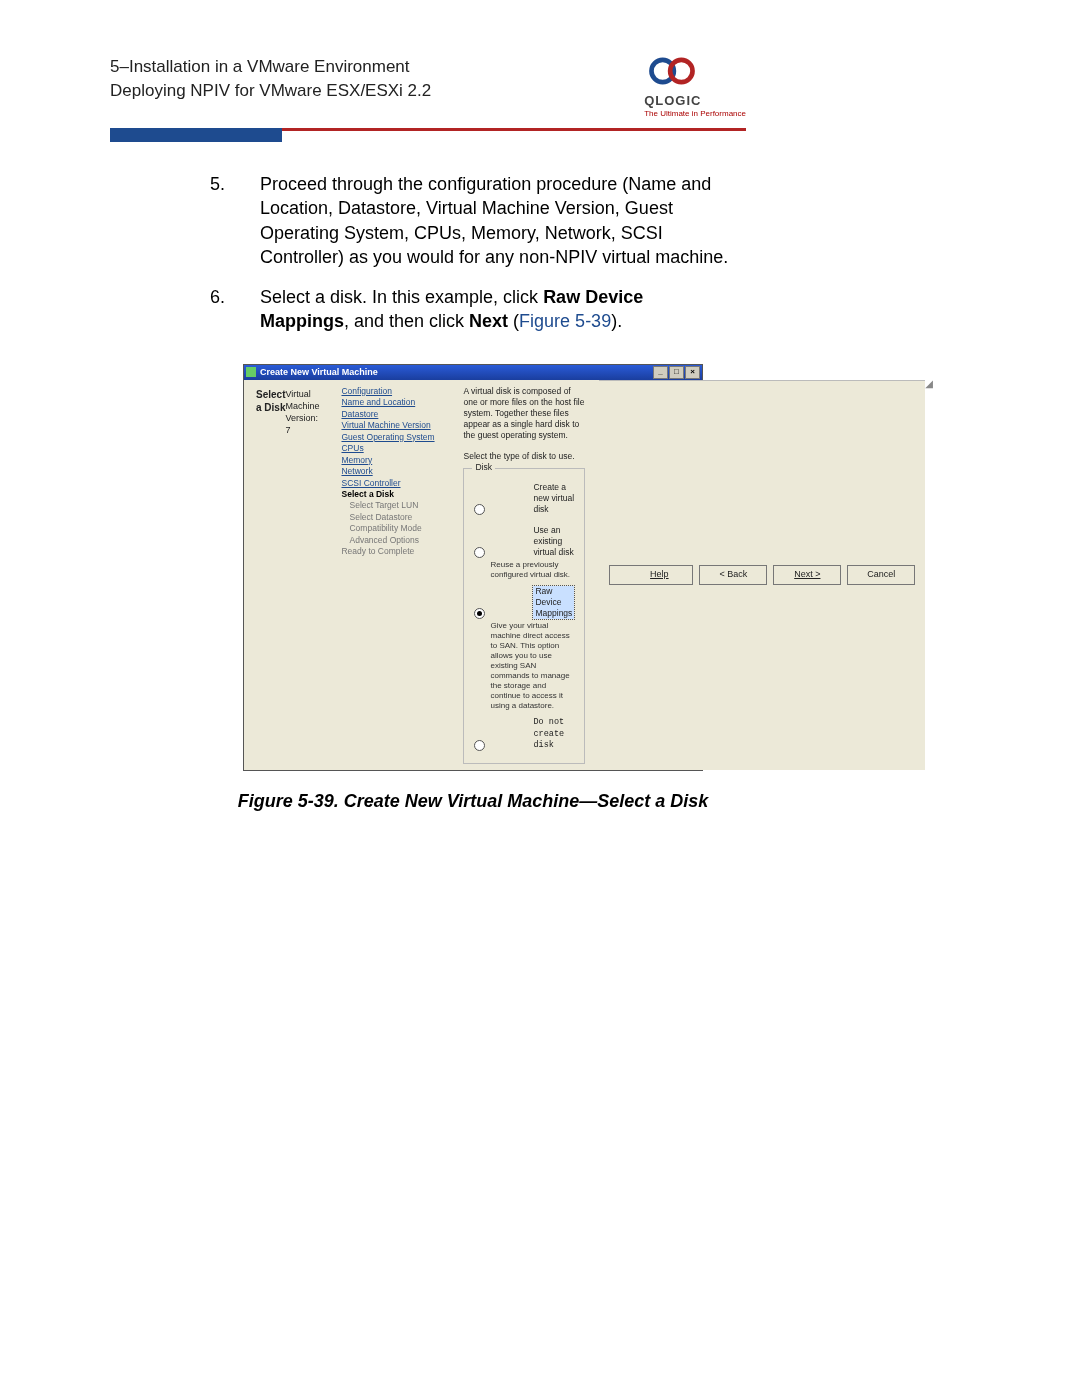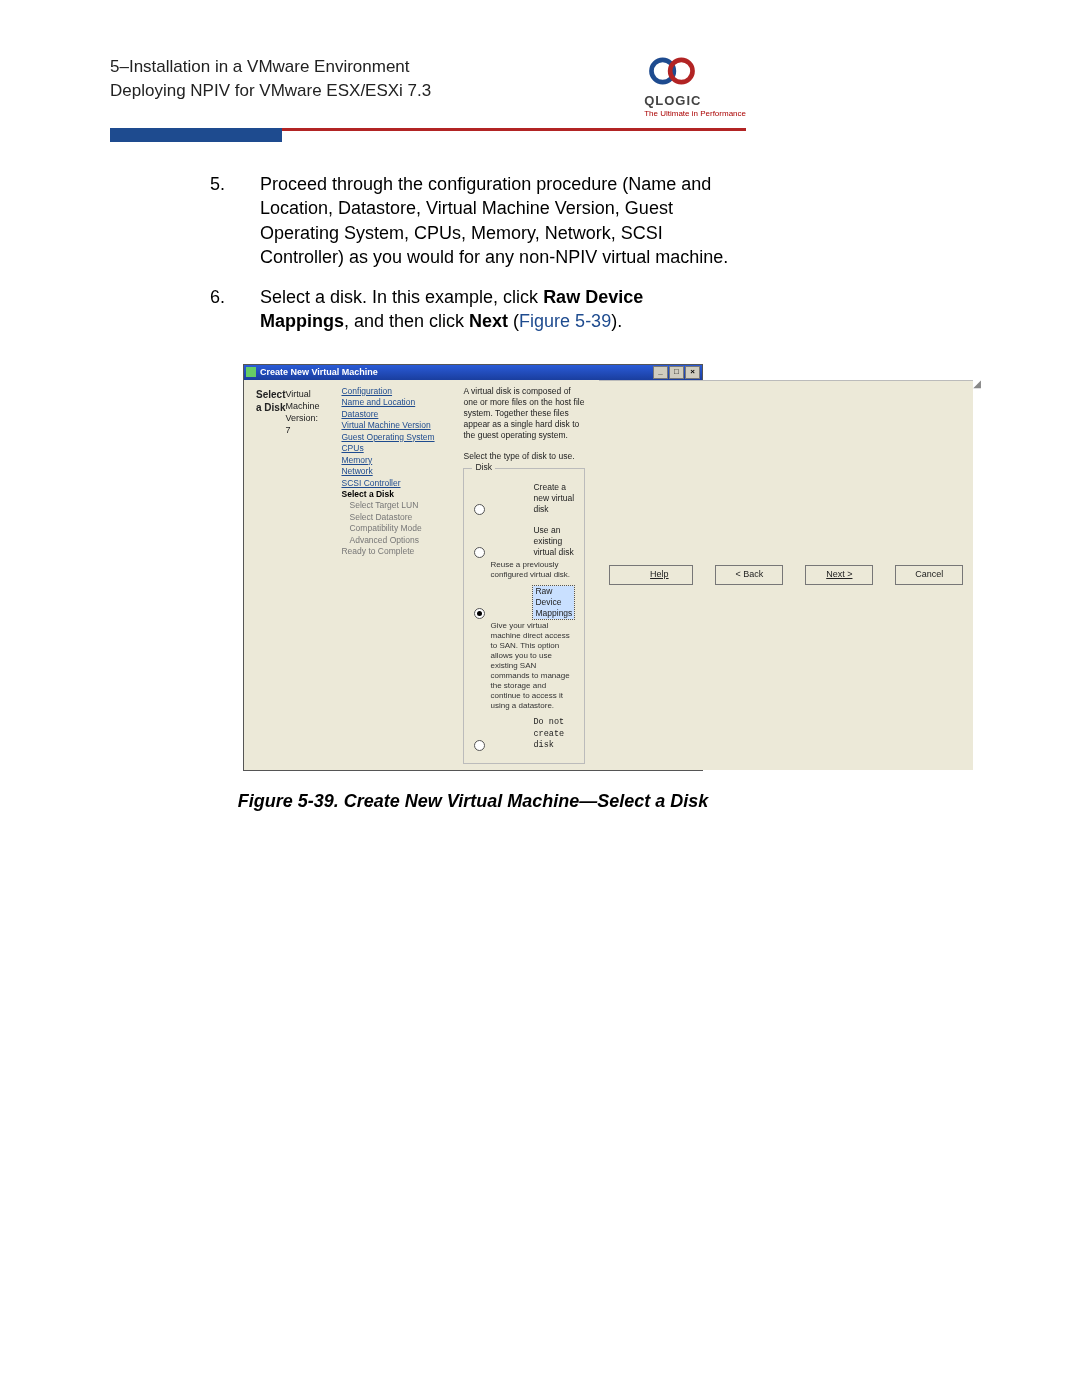--- a/index.html
+++ b/index.html
@@ -186,21 +186,21 @@
     background:#ece9d8;
   }
   .btn {
     min-width:54px;
     height:18px;
     border:1px solid #777;
     background:#ece9d8;
     font-size:9px;
     text-align:center;
     line-height:16px;
-    margin-left:22px;
+    margin-left:6px;
     padding:0 6px;
   }
   .btn.help { margin-left:0; margin-right:auto; text-decoration:underline;padding-left:22px;}
   .resize {
     text-align:right; font-size:10px; color:#888; padding-right:2px; line-height:8px;
   }
 
   .fig-caption {
     text-align:center;
     font-style:italic;
@@ -227,21 +227,21 @@
   }
 </style>
 </head>
 <body>
 
 <div class="page">
 
   <div class="header-row">
     <div class="header-text">
       <div>5–Installation in a VMware Environment</div>
-      <div>Deploying NPIV for VMware ESX/ESXi 7.3</div>
+      <div>Deploying NPIV for VMware ESX/ESXi 2.2</div>
     </div>
     <div class="logo-block">
       <svg class="logo-svg" viewBox="0 0 60 34">
         <circle cx="20" cy="17" r="12" fill="none" stroke="#1e4b8f" stroke-width="5"></circle>
         <circle cx="40" cy="17" r="12" fill="none" stroke="#b22424" stroke-width="5"></circle>
       </svg>
       <div class="logo-name">QLOGIC</div>
       <div class="logo-tag">The Ultimate in Performance</div>
     </div>
   </div>

